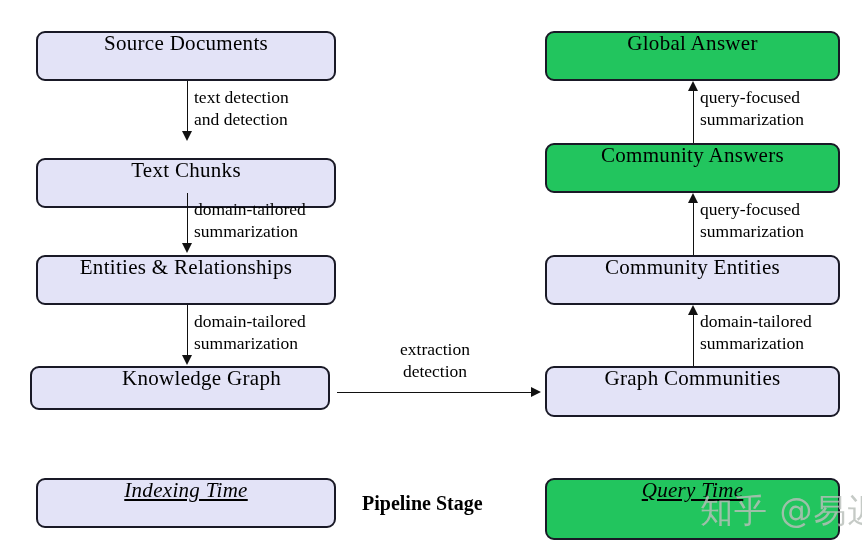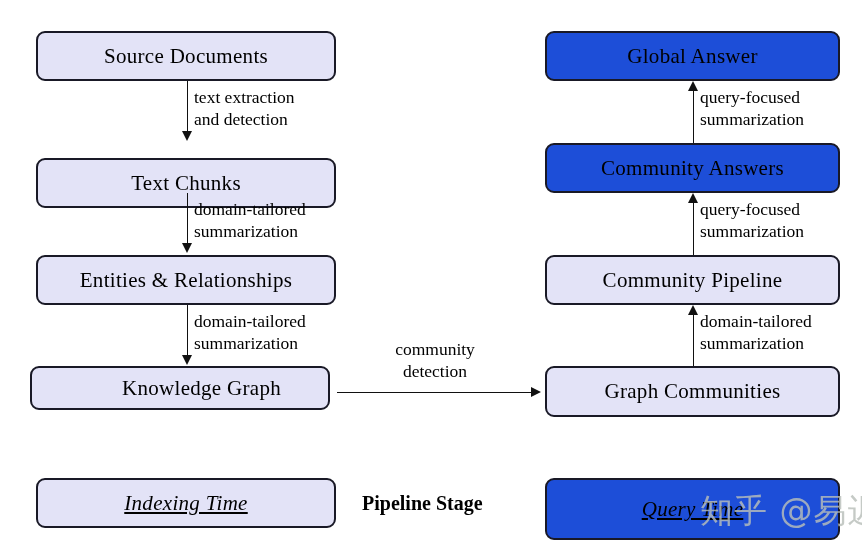--- a/index.html
+++ b/index.html
@@ -1,24 +1,24 @@
 <!DOCTYPE html>
 <html><head>
 <meta charset="utf-8">
 <style>
   html,body{margin:0;padding:0;background:#ffffff;}
   body{width:862px;height:546px;position:relative;overflow:hidden;
        font-family:"Liberation Serif","DejaVu Serif",serif;color:#000;}
   #stage{position:absolute;inset:0;}
 
   .node{position:absolute;box-sizing:border-box;border:2.5px solid #191926;
-        border-radius:9px;display:flex;align-items:center;justify-content:center;
+        border-radius:9px;display:flex;align-items:flex-start;justify-content:center;
         font-size:21px;letter-spacing:.3px;white-space:nowrap;}
   .node.indexing{background:#e3e3f7;}
-  .node.query{background:#1d4ed8;}
+  .node.query{background:#22c55e;}
   .node .lbl{line-height:1;}
   .node.legend .lbl{font-style:italic;text-decoration:underline;}
 
   .vline{position:absolute;width:0;border-left:1.6px solid #111;}
   .hline{position:absolute;height:0;border-top:1.6px solid #111;}
   .arrowhead{position:absolute;width:0;height:0;}
   .arrowhead.down{border-left:5px solid transparent;border-right:5px solid transparent;border-top:10px solid #111;}
   .arrowhead.up{border-left:5px solid transparent;border-right:5px solid transparent;border-bottom:10px solid #111;}
   .arrowhead.right{border-top:5px solid transparent;border-bottom:5px solid transparent;border-left:10px solid #111;}
 
@@ -35,21 +35,21 @@
 
 <div id="stage">
 
   <div class="node indexing" style="left:36px;top:31px;width:300px;height:50px;">
     <span class="lbl">Source Documents</span>
   </div>
 
   <div class="vline" style="left:187px;top:81px;height:51px;"></div>
   <div class="arrowhead down" style="left:182px;top:131px;"></div>
   <div class="edge-label" style="left:194px;top:86px;">
-    <div>text extraction</div>
+    <div>text detection</div>
     <div>and detection</div>
   </div>
 
   <div class="node indexing" style="left:36px;top:158px;width:300px;height:50px;">
     <span class="lbl">Text Chunks</span>
   </div>
 
   <div class="vline" style="left:187px;top:193px;height:51px;"></div>
   <div class="arrowhead down" style="left:182px;top:243px;"></div>
   <div class="edge-label" style="left:194px;top:198px;">
@@ -68,37 +68,37 @@
     <div>summarization</div>
   </div>
 
   <div class="node indexing" style="left:30px;top:366px;width:300px;height:44px;padding-left:43px;">
     <span class="lbl">Knowledge Graph</span>
   </div>
 
   <div class="hline" style="left:337px;top:392px;width:195px;"></div>
   <div class="arrowhead right" style="left:531px;top:387px;"></div>
   <div class="edge-label center" style="left:380px;top:338px;width:110px;">
-    <div>community</div>
+    <div>extraction</div>
     <div>detection</div>
   </div>
 
   <div class="node indexing" style="left:545px;top:366px;width:295px;height:51px;">
     <span class="lbl">Graph Communities</span>
   </div>
 
   <div class="vline" style="left:693px;top:315px;height:51px;"></div>
   <div class="arrowhead up" style="left:688px;top:305px;"></div>
   <div class="edge-label" style="left:700px;top:310px;">
     <div>domain-tailored</div>
     <div>summarization</div>
   </div>
 
   <div class="node indexing" style="left:545px;top:255px;width:295px;height:50px;">
-    <span class="lbl">Community Pipeline</span>
+    <span class="lbl">Community Entities</span>
   </div>
 
   <div class="vline" style="left:693px;top:203px;height:52px;"></div>
   <div class="arrowhead up" style="left:688px;top:193px;"></div>
   <div class="edge-label" style="left:700px;top:198px;">
     <div>query-focused</div>
     <div>summarization</div>
   </div>
 
   <div class="node query" style="left:545px;top:143px;width:295px;height:50px;">

